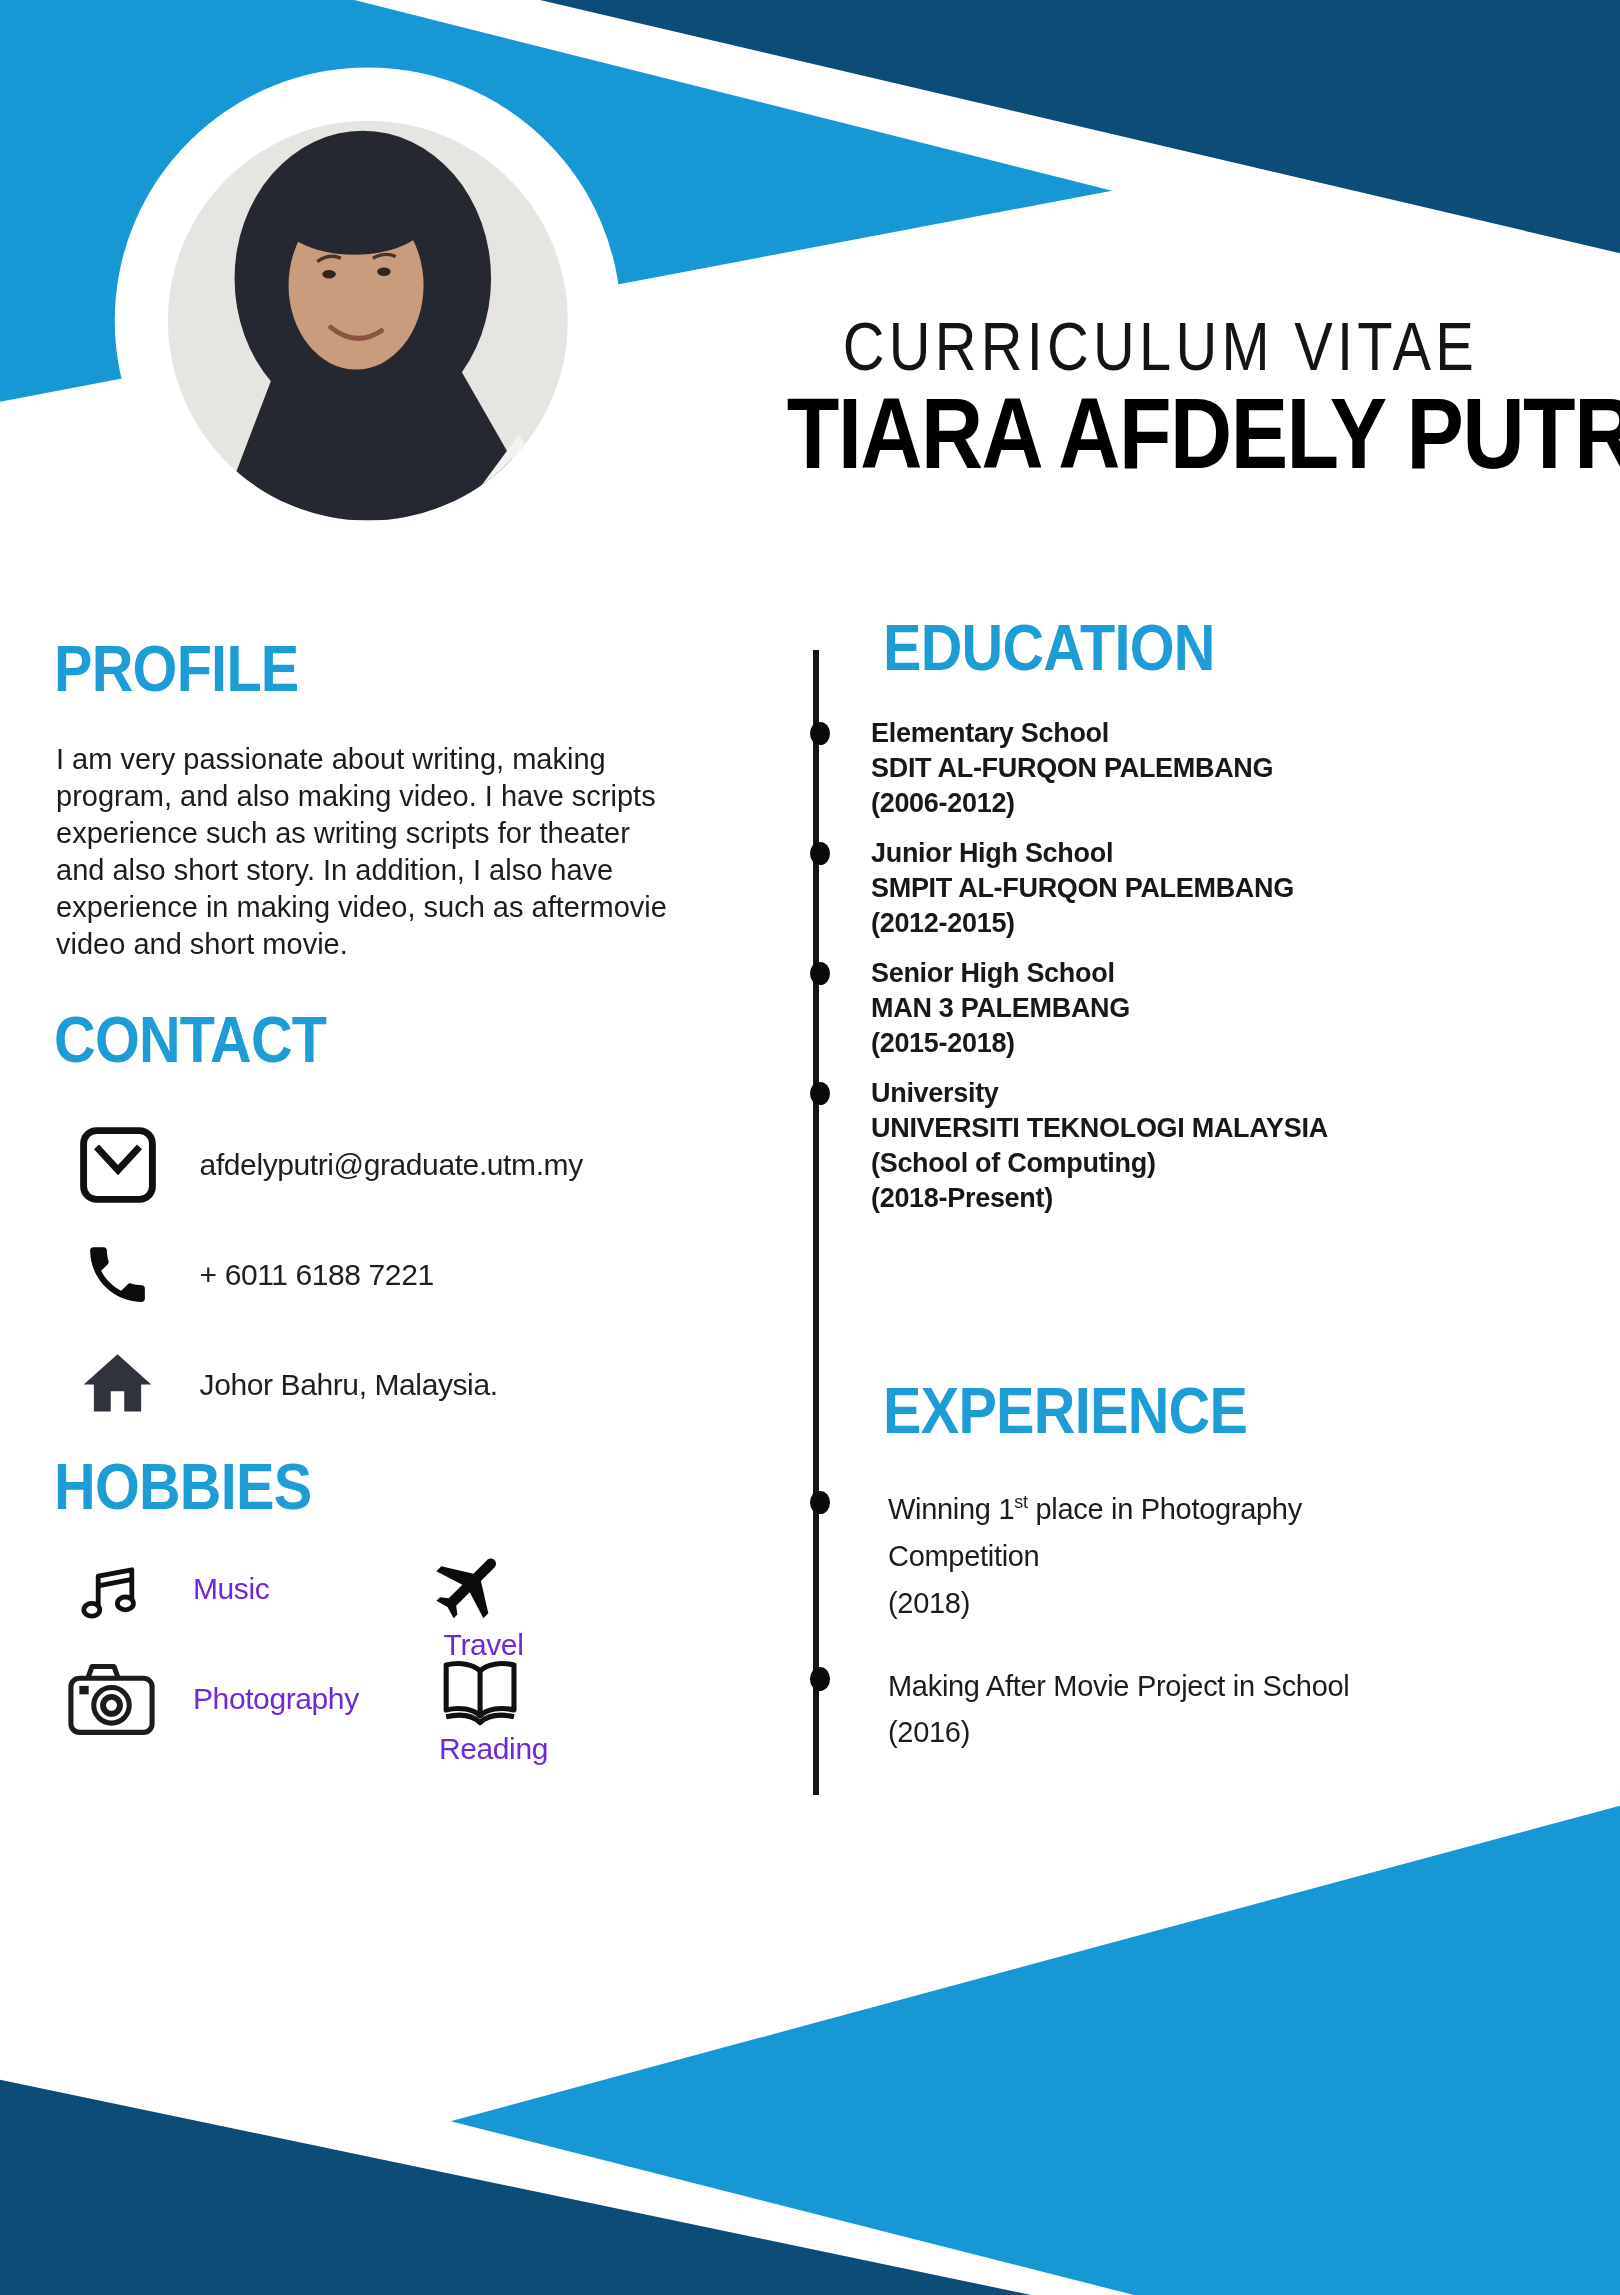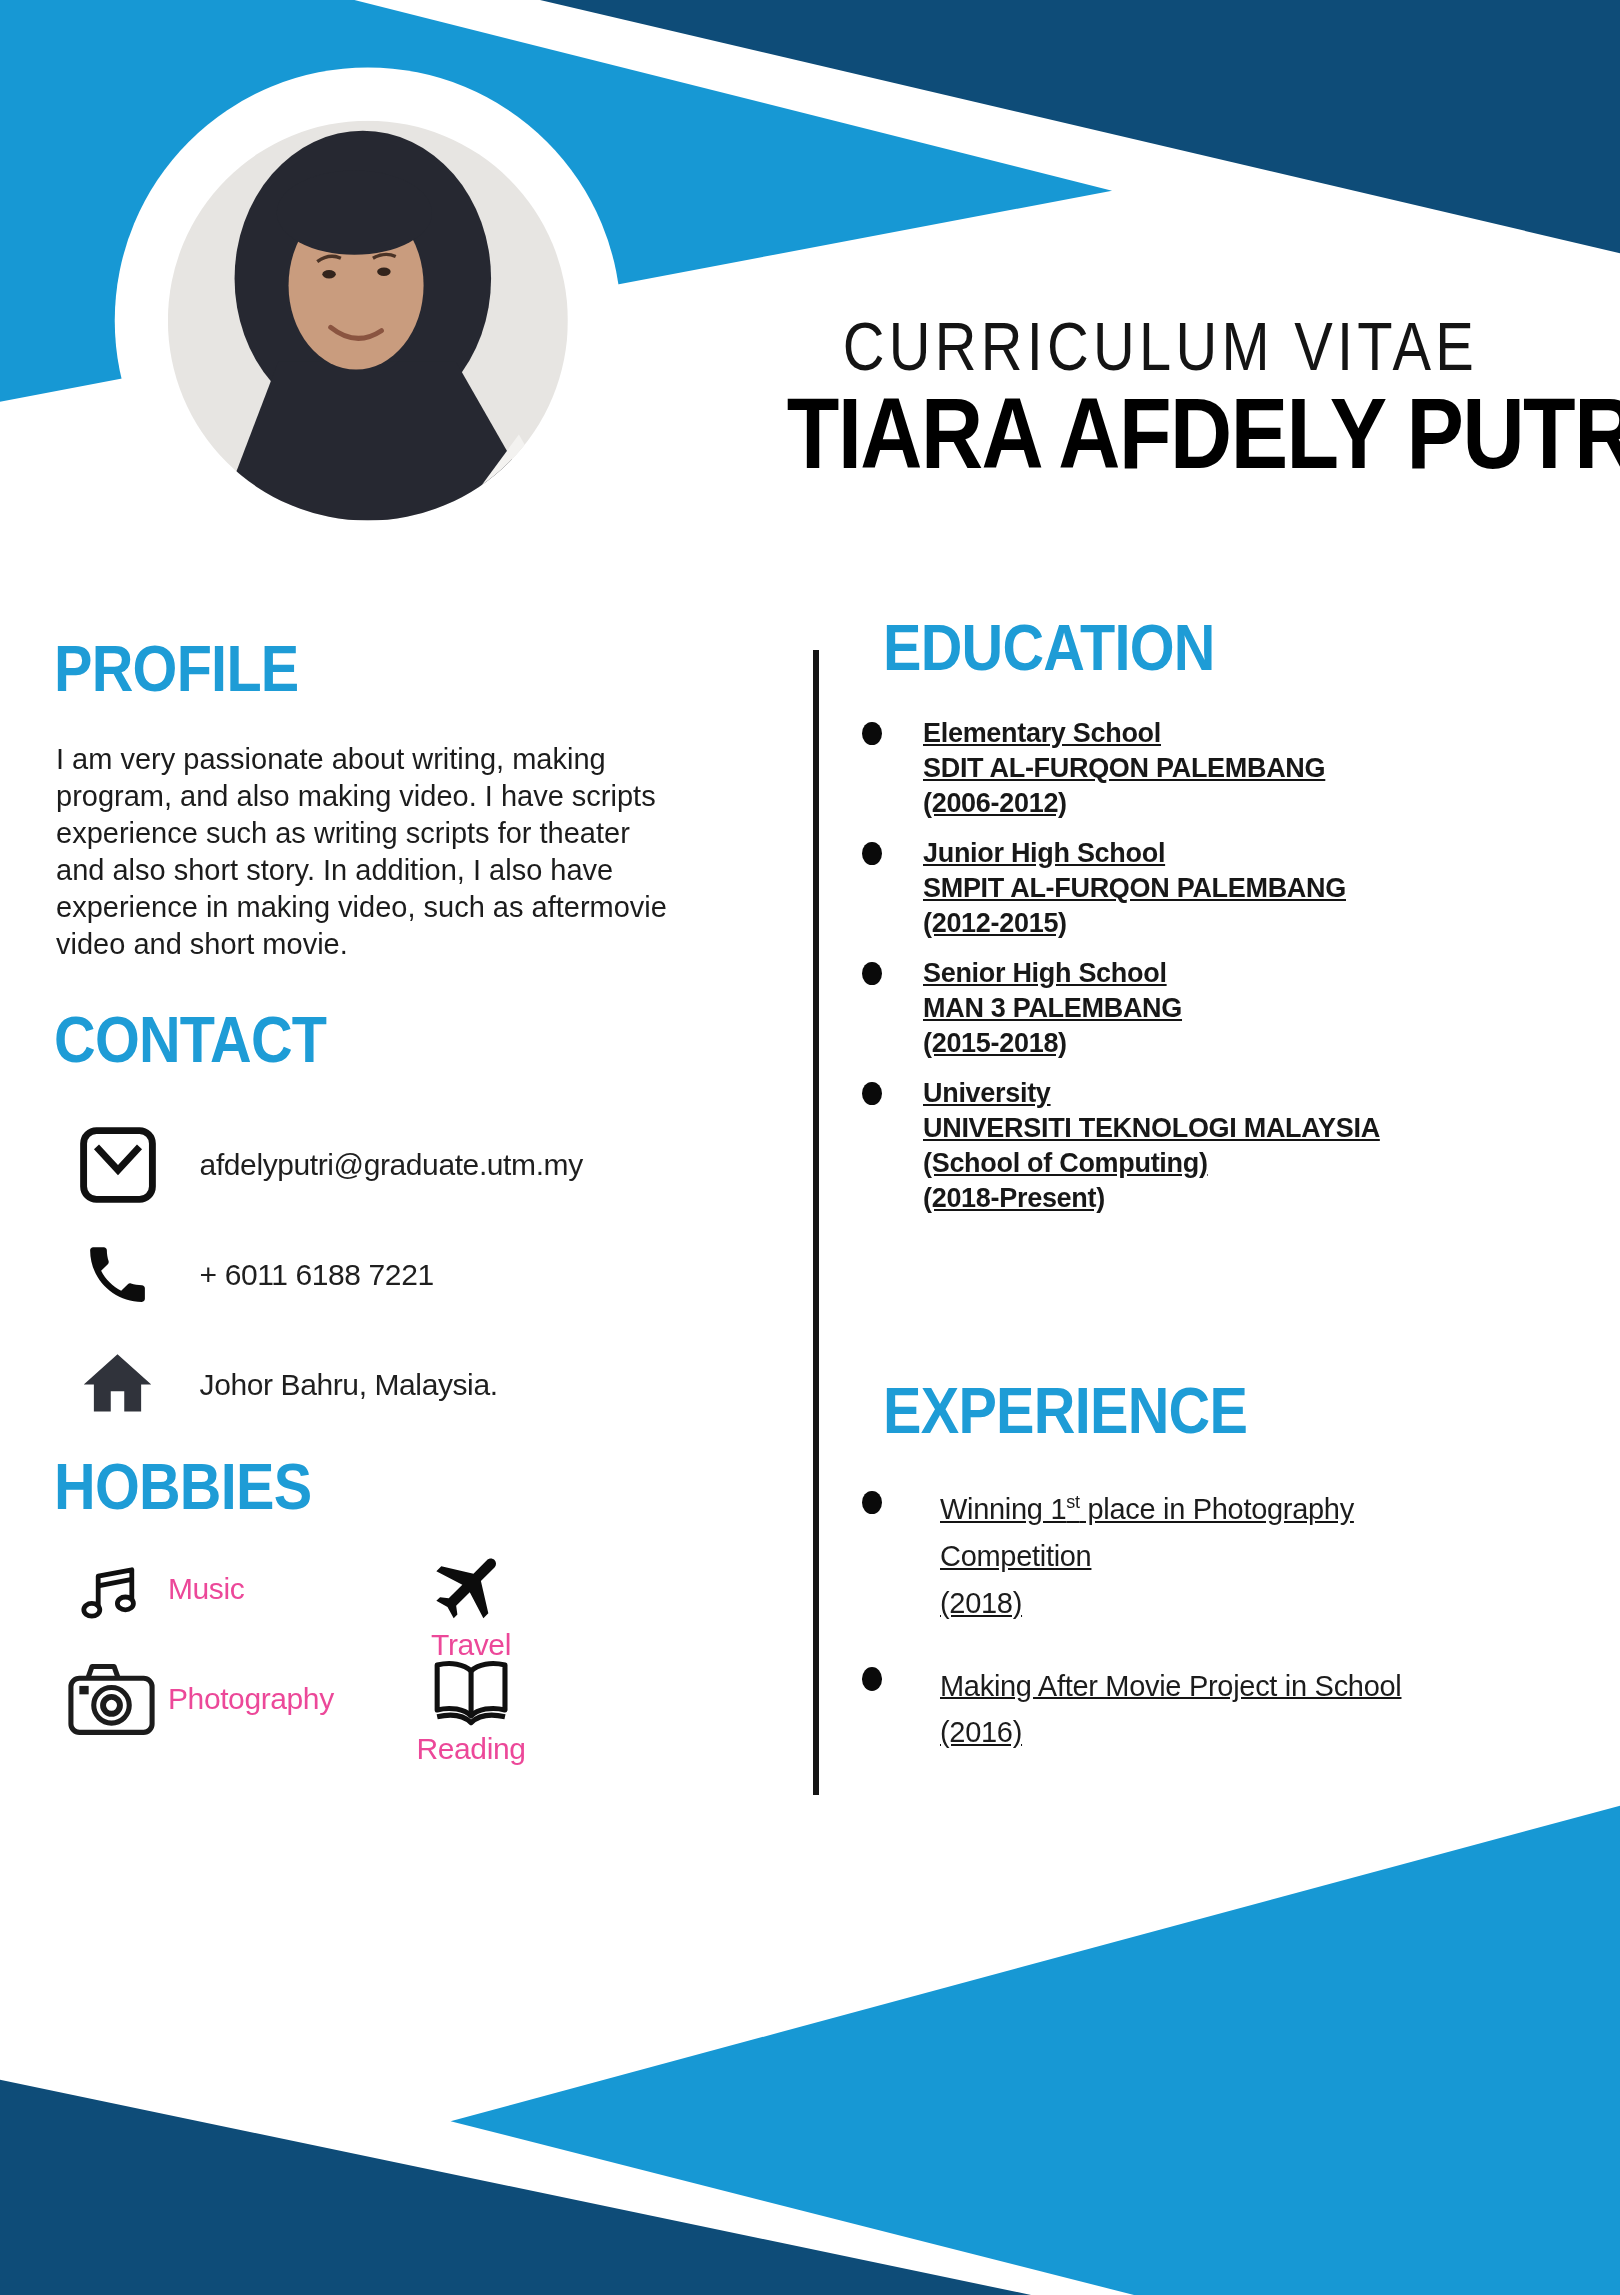--- a/index.html
+++ b/index.html
@@ -30,25 +30,25 @@
   }
   .profile-p { left:56px; top:741px; width:684px; font-size:29px; line-height:37px; color:#1c1c1c; }
   .profile-p span { display:block; }
 
   .contact-row { left:54px; width:675px; height:93px; display:flex; align-items:center; }
   .icon-cell { width:127px; display:flex; justify-content:center; align-items:center; flex:0 0 auto; }
   .contact-text { margin-left:18.6px; font-size:30px; color:#1f1f1f; letter-spacing:-0.4px; }
 
   .hobby { height:89px; display:flex; align-items:center; }
   .hobby .icon-cell { width:114px; }
-  .hobby-label { font-size:30px; color:#ec4899; letter-spacing:-0.4px; }
+  .hobby-label { margin-left:25px; font-size:30px; color:#6d28d9; letter-spacing:-0.4px; }
 
   .divider { left:813px; top:650px; width:5.9px; height:1145px; background:#151515; }
 
-  .list { left:862px; width:641px;text-decoration:underline; }
+  .list { left:810px; width:641px; }
   .edu-list { top:716px; }
   .exp-list { top:1479px; }
   .item { position:relative; }
   .edu-item { padding-left:61px; margin-bottom:15px; }
   .edu-item .ln { display:block; font-weight:700; font-size:27px; line-height:35px; color:#181818; letter-spacing:-0.3px; }
   .exp-item { padding-left:78px; margin-bottom:29px; }
   .exp-item .ln { display:block; font-size:29px; line-height:47px; color:#1c1c1c; letter-spacing:-0.3px; }
   .exp-item sup { font-size:0.62em; }
   .bullet {
     position:absolute; left:0; width:20px; height:23.6px;

